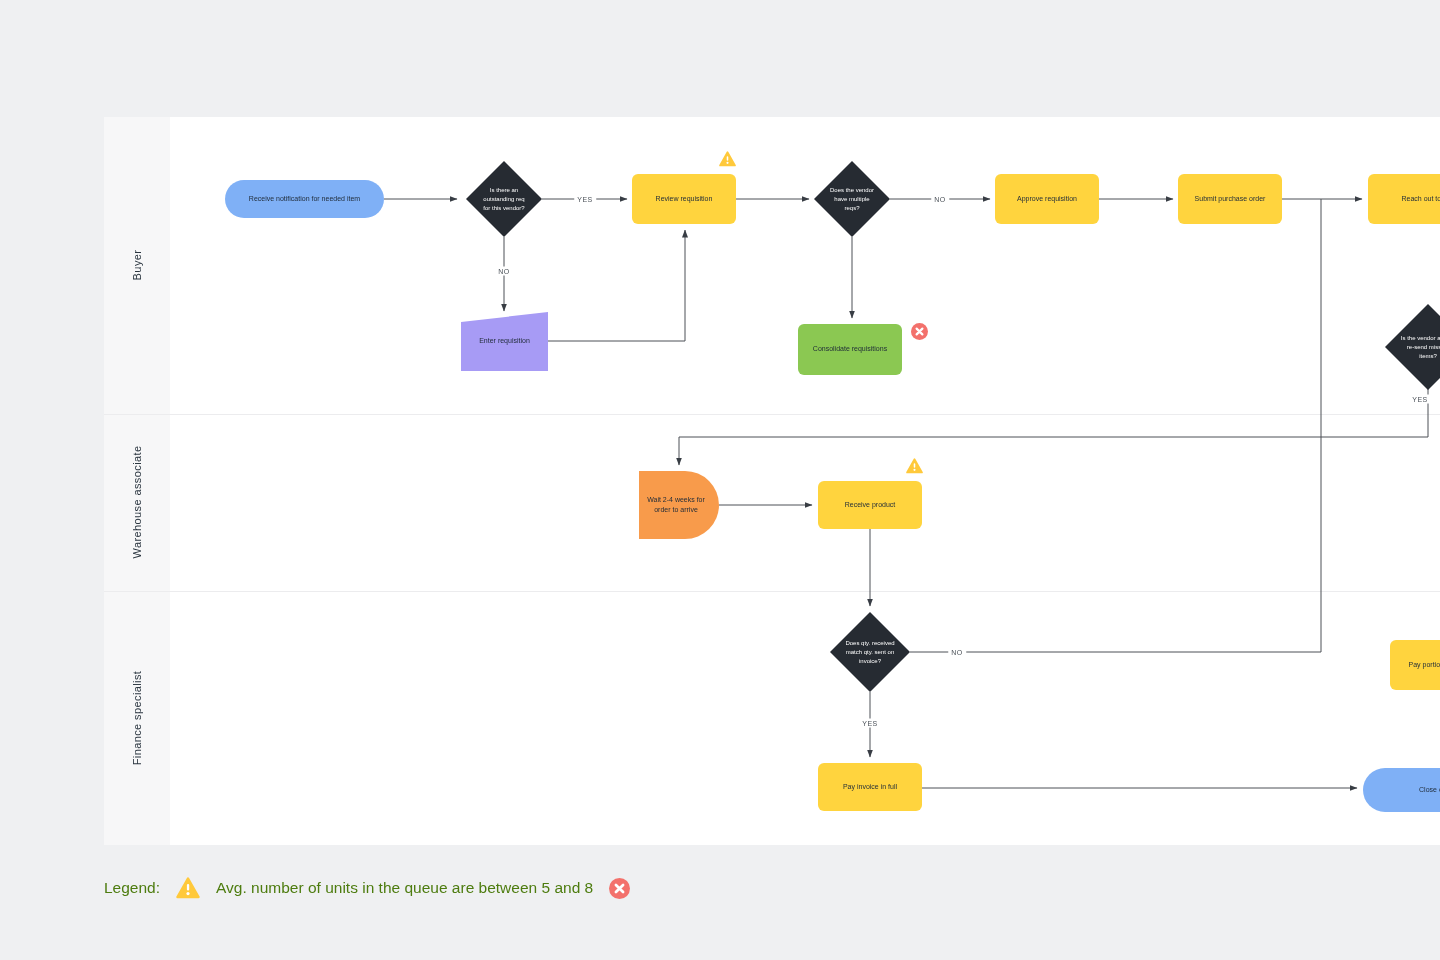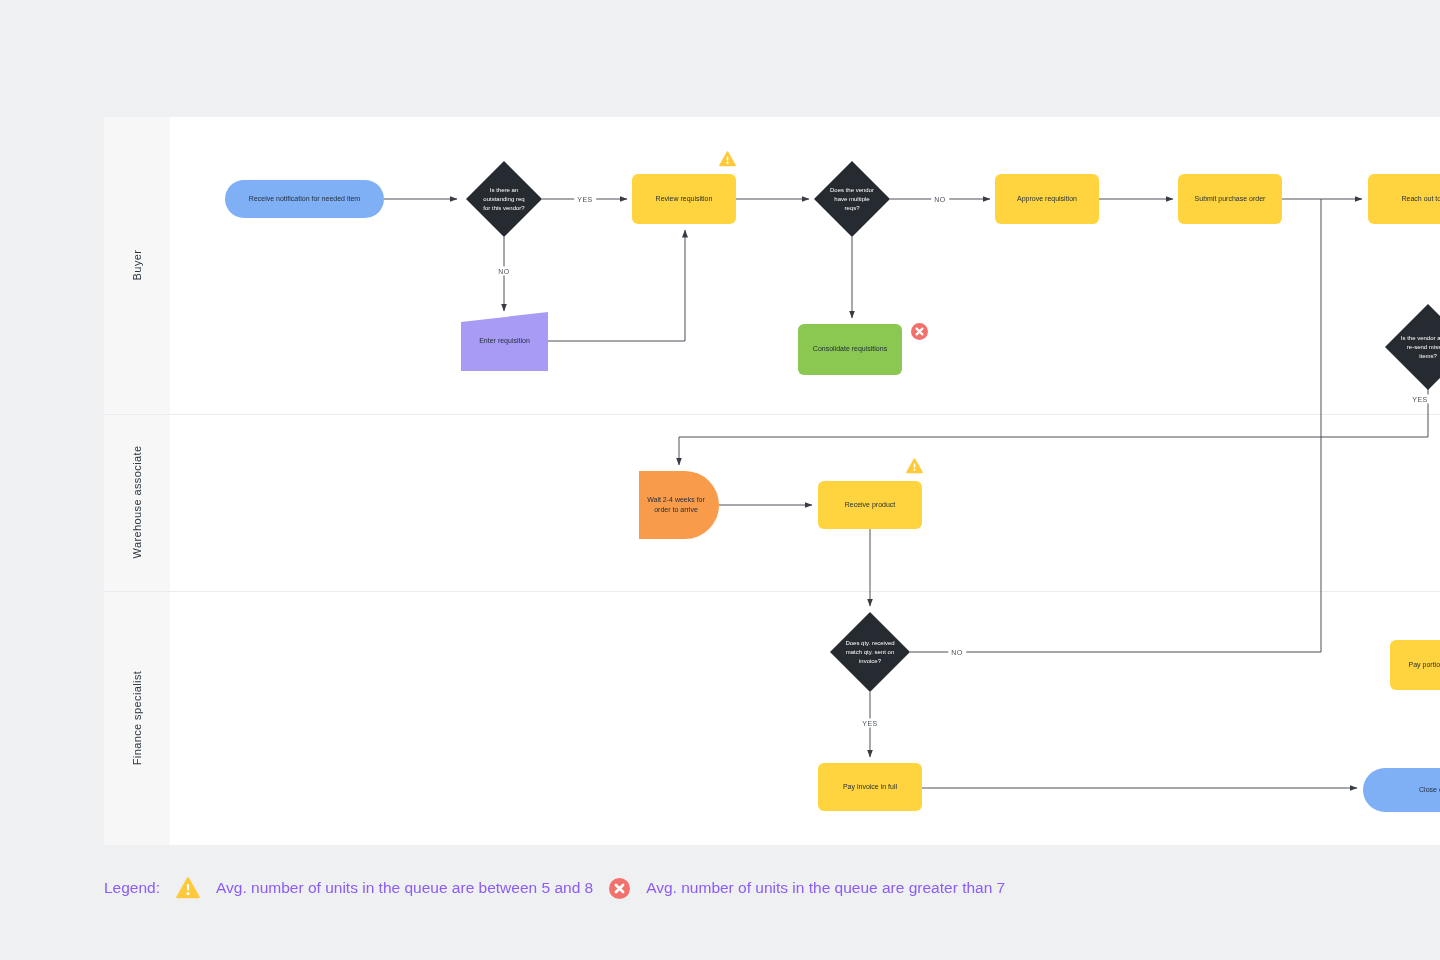--- a/index.html
+++ b/index.html
@@ -33,21 +33,21 @@
   .manual{background:#A79BF5;clip-path:polygon(0 17%,100% 0,100% 100%,0 100%);}
   .delay{background:#F89B4B;border-radius:0 34px 34px 0;padding-right:14px;}
   .badge{position:absolute;line-height:0;}
   .edge-label{
     position:absolute;transform:translate(-50%,-50%);
     background:#ffffff;color:#4b5158;font-size:7px;letter-spacing:.5px;
     padding:1px 3px;white-space:nowrap;
   }
   #legend{
     position:absolute;left:104px;top:874px;height:28px;
-    display:flex;align-items:center;gap:16px;color:#8b5cf6;font-size:15.5px;
+    display:flex;align-items:center;gap:16px;color:#4d7c0f;font-size:15.5px;
   }
   #legend .ltext{white-space:nowrap;}
 </style>
 </head>
 <body>
 
 <div id="canvas"></div>
 <div id="lane-col"></div>
 <div class="lane-divider" style="top:414px"></div>
 <div class="lane-divider" style="top:591px"></div>
@@ -167,14 +167,13 @@
         <circle cx="12" cy="16.6" r="1.6" fill="#fff"></circle>
       </svg>
   </span>
   <span class="ltext">Avg. number of units in the queue are between 5 and 8</span>
   <span class="badge" style="position:static">
     <svg width="21" height="21" viewBox="0 0 20 20">
         <circle cx="10" cy="10" r="10" fill="#F3716C"></circle>
         <path d="M6.6 6.6 L13.4 13.4 M13.4 6.6 L6.6 13.4" stroke="#fff" stroke-width="2.6" stroke-linecap="round"></path>
       </svg>
   </span>
-  <span class="ltext">Avg. number of units in the queue are greater than 7</span>
 </div>
 
 </body></html>

